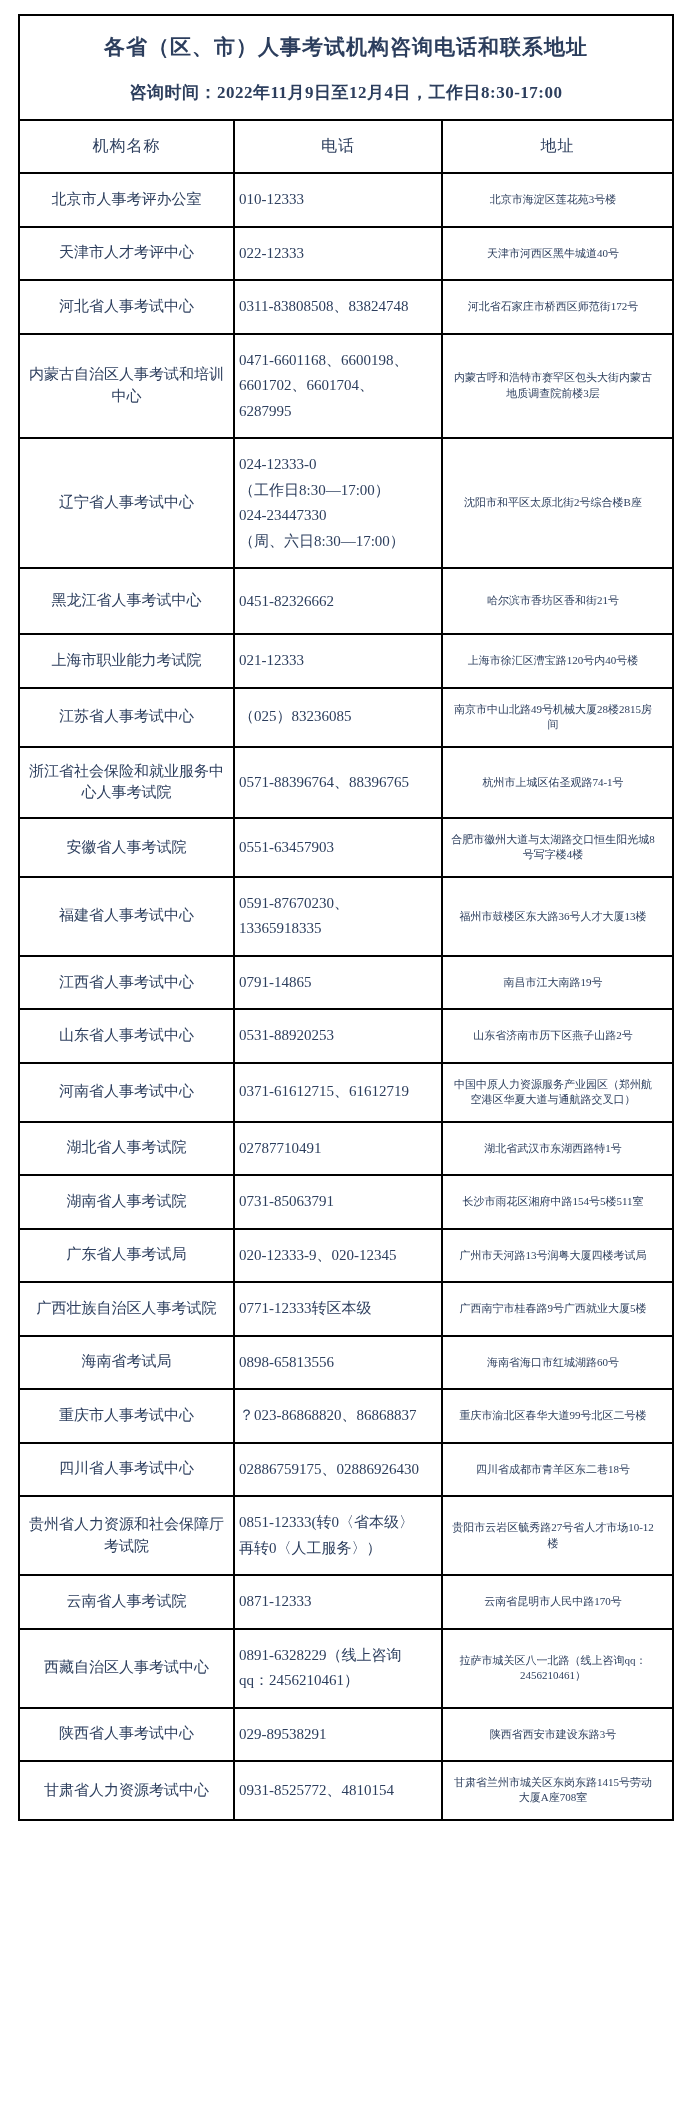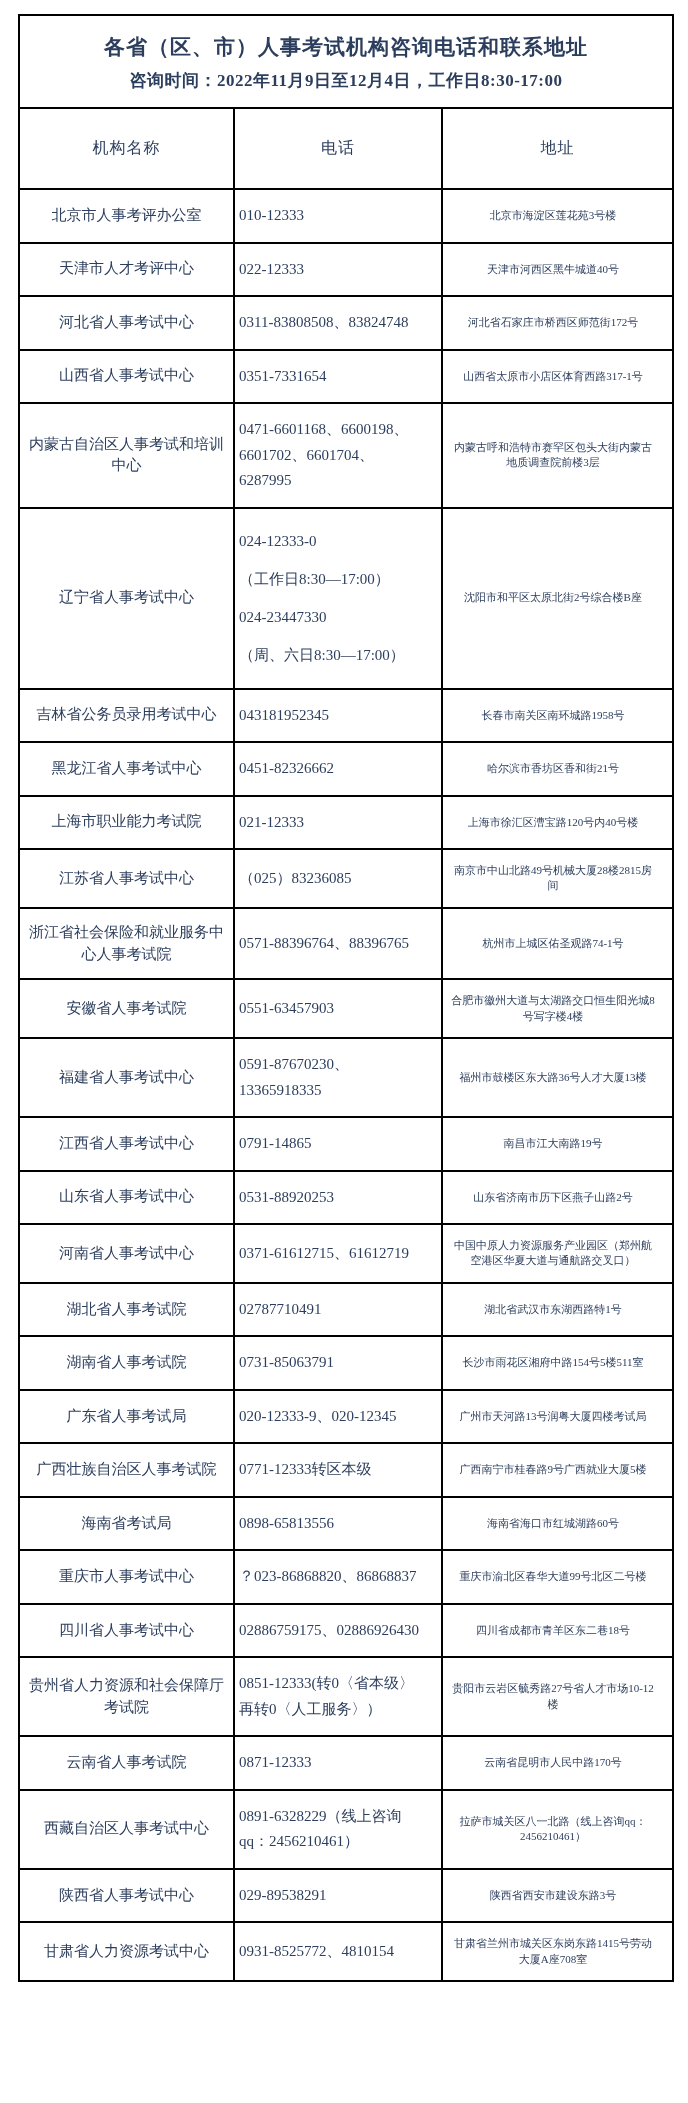--- a/index.html
+++ b/index.html
@@ -34,27 +34,27 @@
     font-size: 21px;
     font-weight: bold;
     letter-spacing: 1px;
     line-height: 1.5;
   }
   .title-line2 {
     font-size: 17px;
     font-weight: bold;
     letter-spacing: 0.5px;
     line-height: 1.5;
-    margin-top: 4px;
+    margin-top: 16px;
   }
   th.col-header {
     font-size: 16px;
     font-weight: normal;
     text-align: center;
-    padding: 29px 4px;
+    padding: 15px 4px;
     letter-spacing: 1px;
   }
   td.cell-name {
     font-size: 15px;
     text-align: center;
     padding: 13px 6px;
     line-height: 1.45;
   }
   td.cell-phone {
     font-size: 15px;
@@ -107,45 +107,35 @@
     <td class="cell-name" data-name="org-name-cell">天津市人才考评中心</td>
     <td class="cell-phone" data-name="phone-cell">022-12333</td>
     <td class="cell-addr" data-name="address-cell">天津市河西区黑牛城道40号</td>
   </tr>
         <tr data-name="table-row">
     <td class="cell-name" data-name="org-name-cell">河北省人事考试中心</td>
     <td class="cell-phone" data-name="phone-cell">0311-83808508、83824748</td>
     <td class="cell-addr" data-name="address-cell">河北省石家庄市桥西区师范街172号</td>
   </tr>
         <tr data-name="table-row">
-    <td class="cell-name" data-name="org-name-cell">山西省人事考试中心</td>
-    <td class="cell-phone" data-name="phone-cell">0351-7331654</td>
-    <td class="cell-addr" data-name="address-cell">山西省太原市小店区体育西路317-1号</td>
-  </tr>
-        <tr data-name="table-row">
     <td class="cell-name" data-name="org-name-cell">内蒙古自治区人事考试和培训中心</td>
     <td class="cell-phone" data-name="phone-cell">0471-6601168、6600198、
 6601702、6601704、
 6287995</td>
     <td class="cell-addr" data-name="address-cell">内蒙古呼和浩特市赛罕区包头大街内蒙古地质调查院前楼3层</td>
   </tr>
         <tr data-name="table-row">
     <td class="cell-name" data-name="org-name-cell">辽宁省人事考试中心</td>
     <td class="cell-phone" data-name="phone-cell">024-12333-0
 （工作日8:30—17:00）
 024-23447330
 （周、六日8:30—17:00）</td>
     <td class="cell-addr" data-name="address-cell">沈阳市和平区太原北街2号综合楼B座</td>
   </tr>
         <tr data-name="table-row">
-    <td class="cell-name" data-name="org-name-cell">吉林省公务员录用考试中心</td>
-    <td class="cell-phone" data-name="phone-cell">043181952345</td>
-    <td class="cell-addr" data-name="address-cell">长春市南关区南环城路1958号</td>
-  </tr>
-        <tr data-name="table-row">
     <td class="cell-name" data-name="org-name-cell">黑龙江省人事考试中心</td>
     <td class="cell-phone" data-name="phone-cell">0451-82326662</td>
     <td class="cell-addr" data-name="address-cell">哈尔滨市香坊区香和街21号</td>
   </tr>
         <tr data-name="table-row">
     <td class="cell-name" data-name="org-name-cell">上海市职业能力考试院</td>
     <td class="cell-phone" data-name="phone-cell">021-12333</td>
     <td class="cell-addr" data-name="address-cell">上海市徐汇区漕宝路120号内40号楼</td>
   </tr>
         <tr data-name="table-row">

